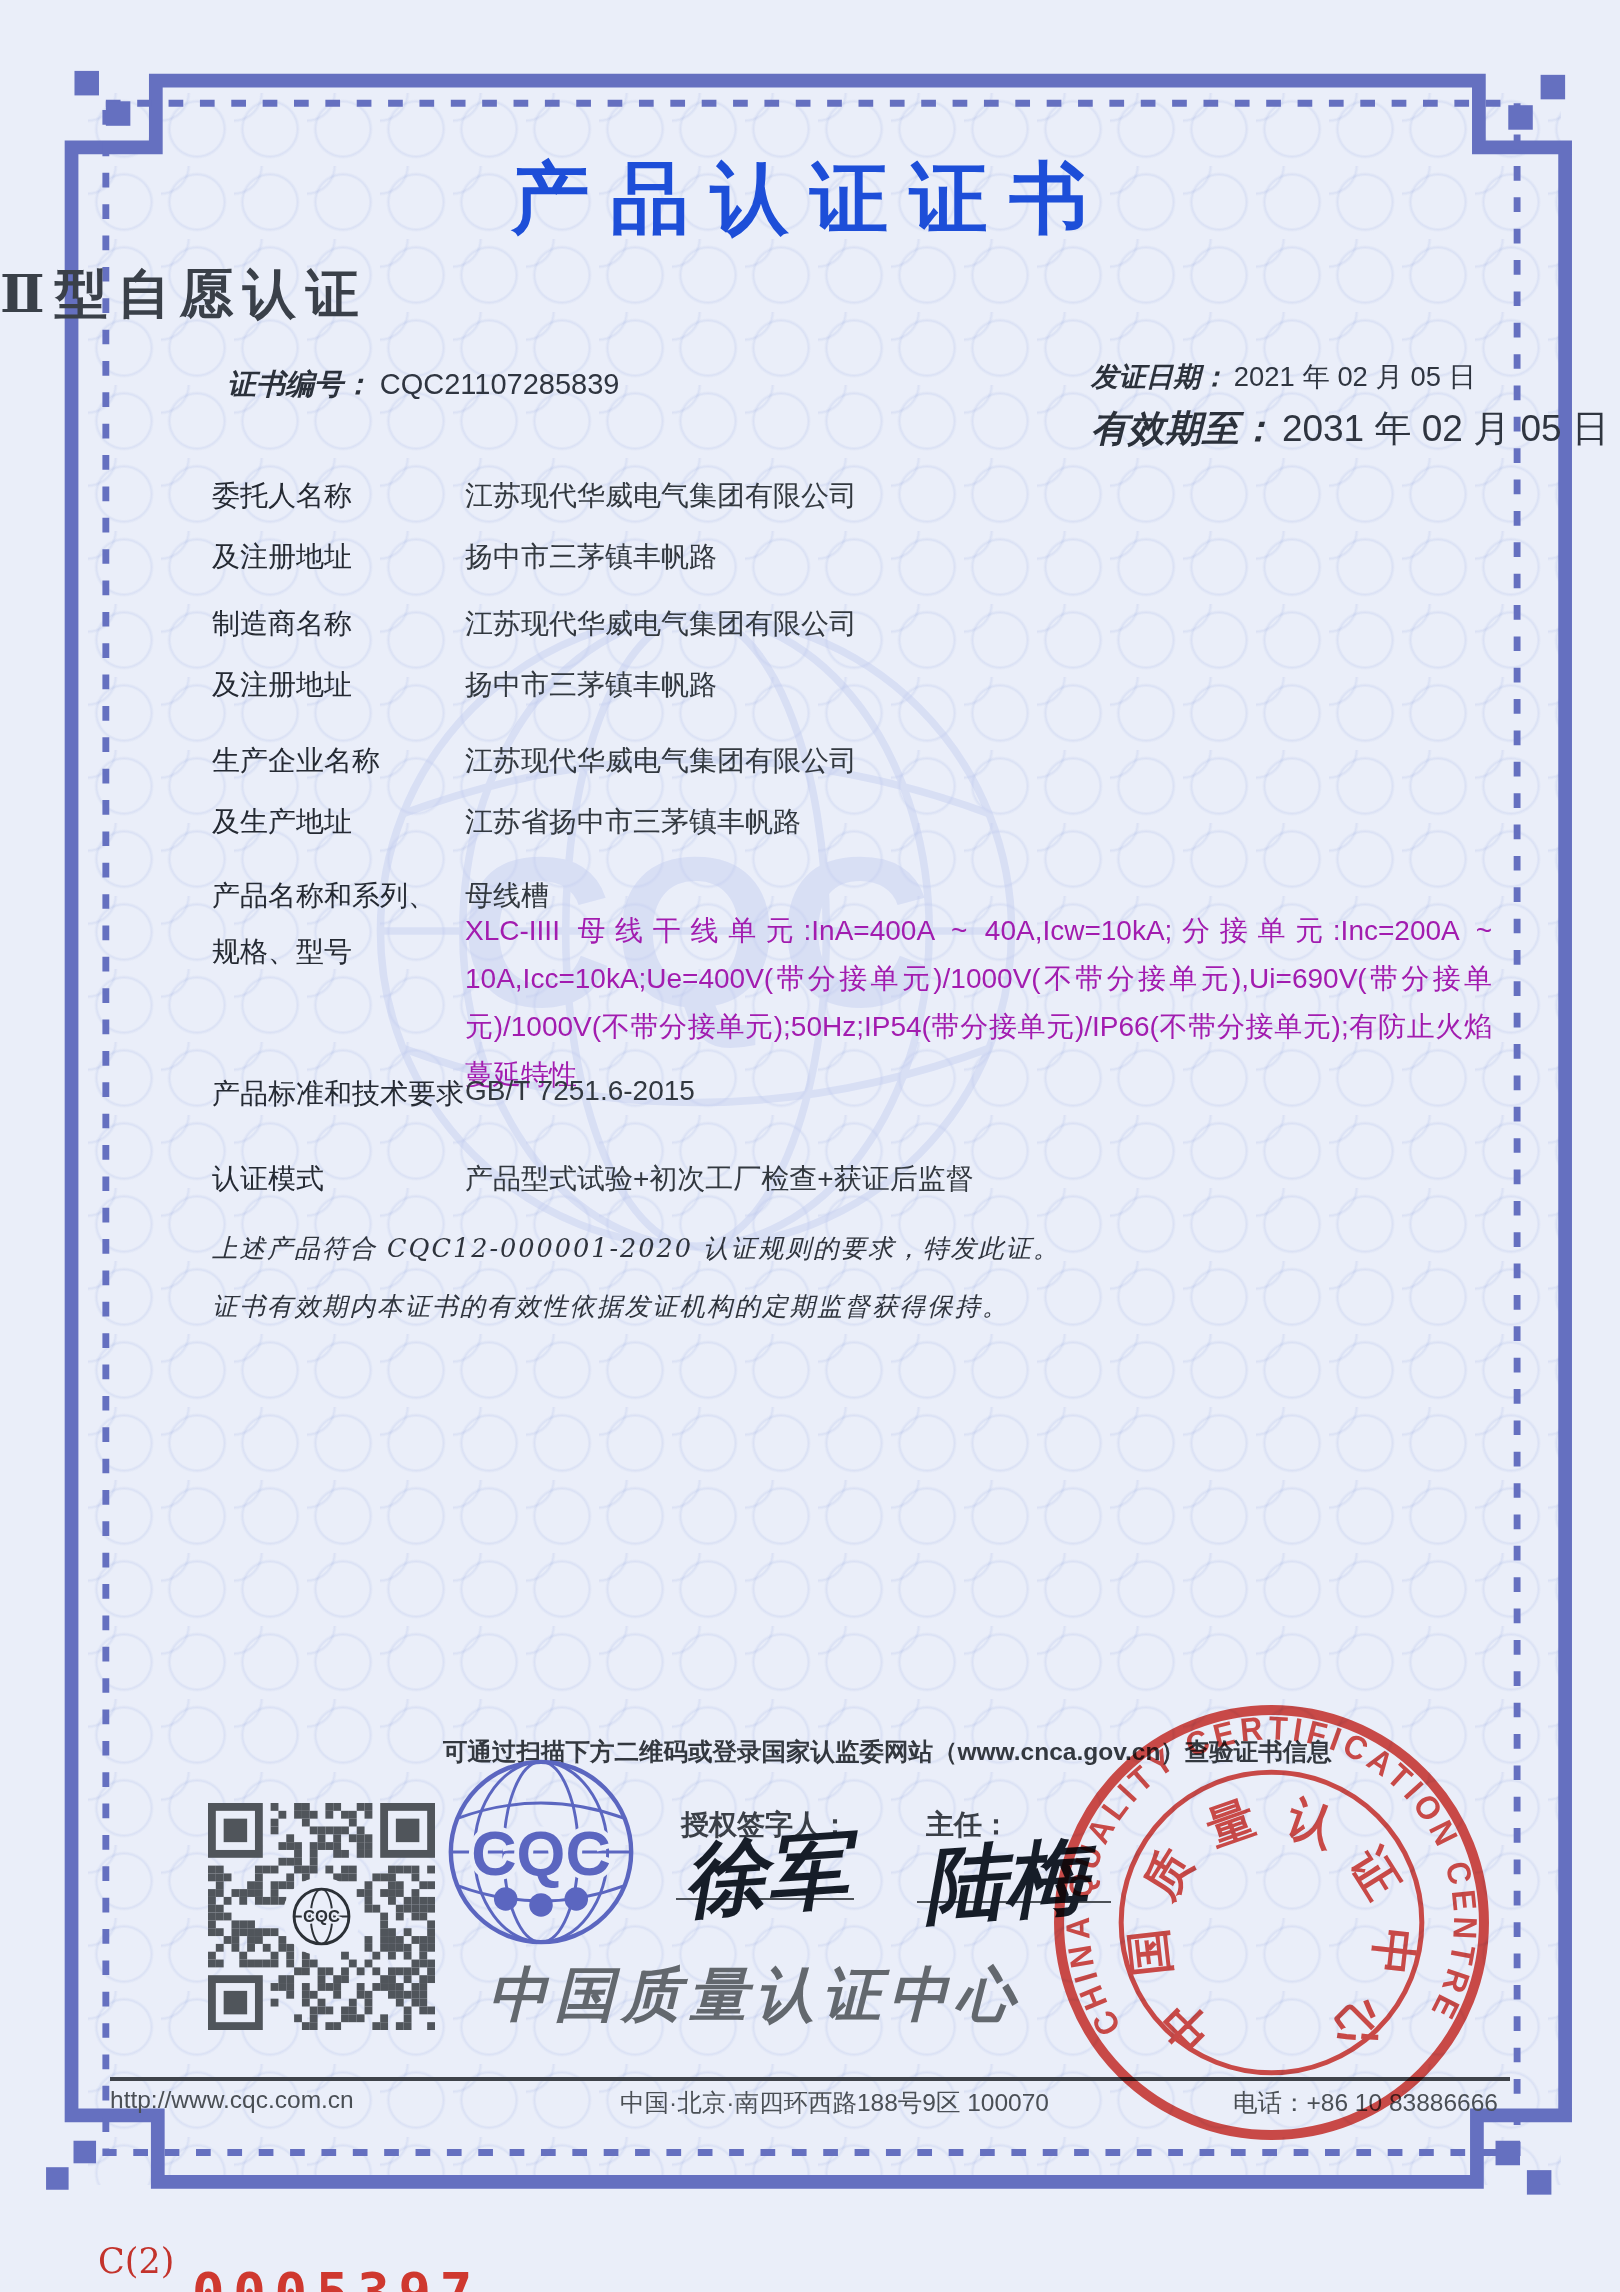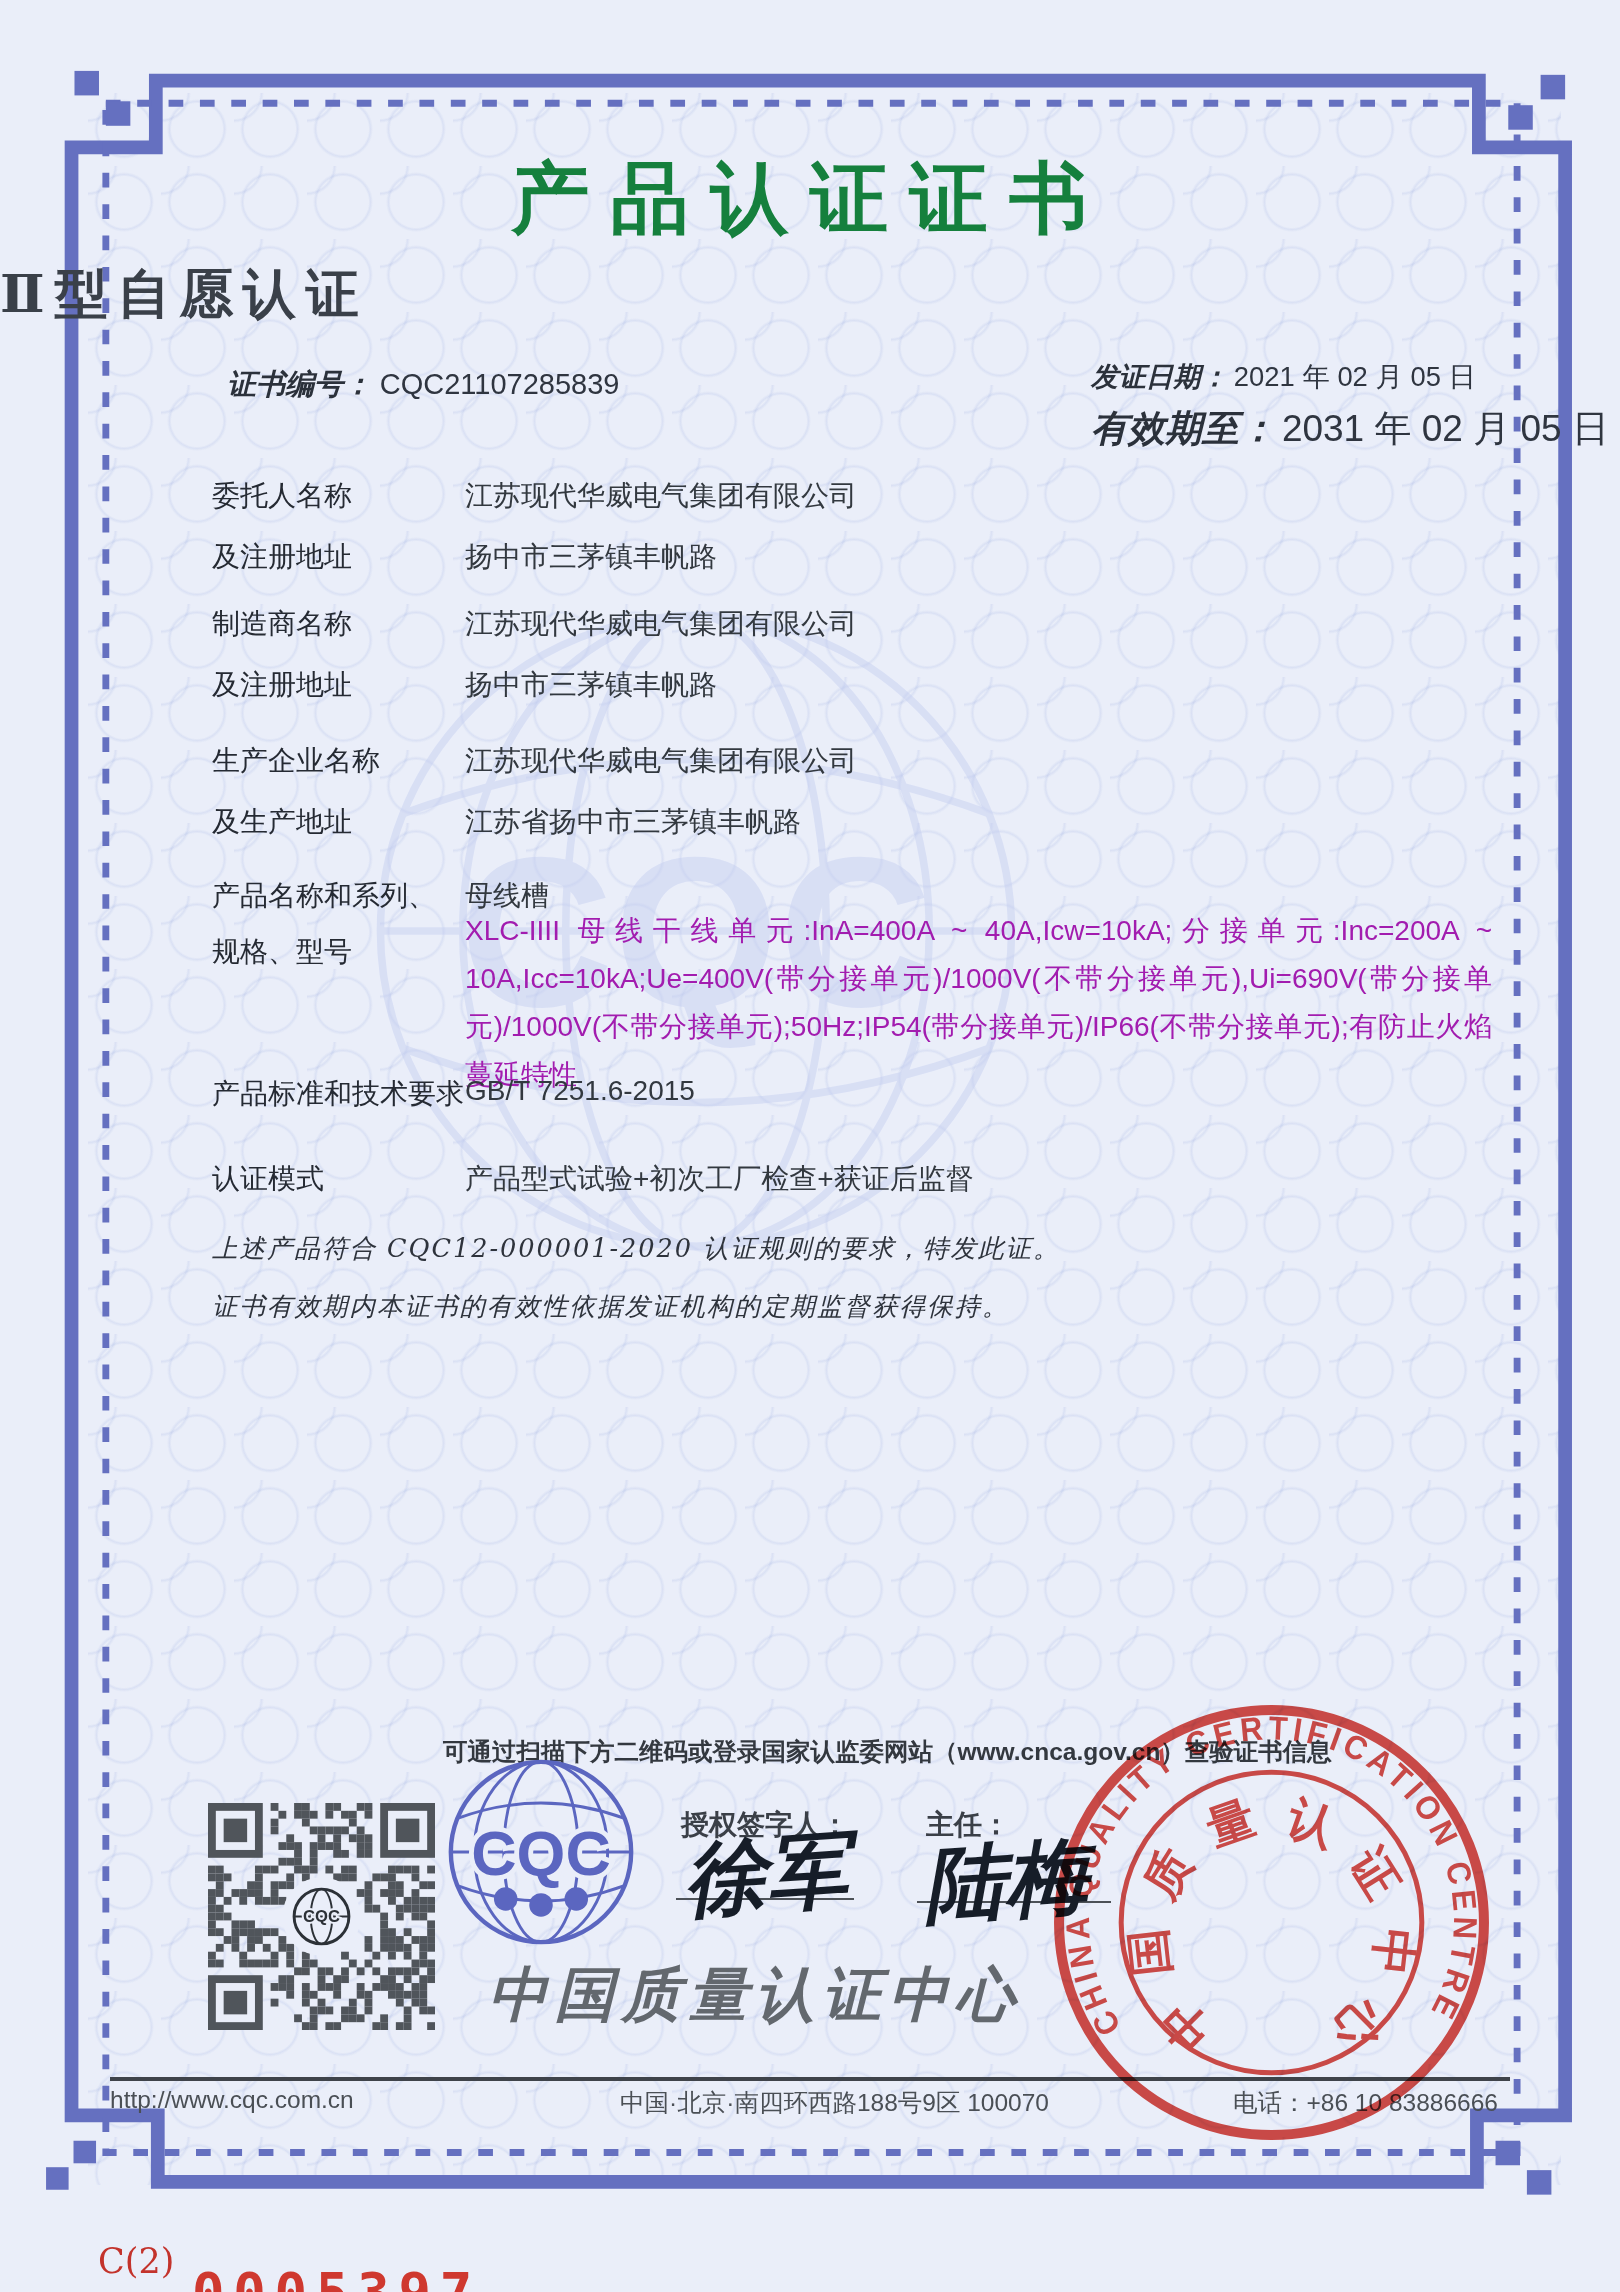--- a/index.html
+++ b/index.html
@@ -13,21 +13,21 @@
       radial-gradient(circle at 36px 36px, rgba(122,146,214,0) 25.5px, rgba(122,146,214,0.14) 27.4px, rgba(122,146,214,0) 30px),
       radial-gradient(circle at 0px 0px, rgba(122,146,214,0) 25.5px, rgba(122,146,214,0.14) 27.4px, rgba(122,146,214,0) 30px);
     background-size:73px 73px;
   }
   .abs{position:absolute;}
   svg{display:block;}
   .frame-svg{position:absolute;left:0;top:0;z-index:1;}
   .content{position:absolute;inset:0;z-index:2;}
   .title{
     left:0;right:0;top:147px;text-align:center;font-size:78px;font-weight:bold;
-    letter-spacing:21.6px;color:#15803d;
+    letter-spacing:21.6px;color:#1d4ed8;
   }
   .subtitle{
     left:0;right:0;top:259px;text-align:left;font-size:53px;font-weight:bold;
     letter-spacing:9.8px;color:#3a4049;font-family:"DejaVu Serif","Liberation Serif",serif;
   }
   .kaiti{font-family:"DejaVu Serif","Liberation Serif",serif;font-style:italic;font-weight:bold;color:#2b313b;}
   .certno-row{left:227px;top:365px;font-size:29px;white-space:nowrap;}
   .certno-val{font-family:"Liberation Sans",sans-serif;font-style:normal;font-weight:normal;color:#2f3540;margin-left:7.8px;}
   .date-row1{left:1091px;top:359px;font-size:27.4px;white-space:nowrap;}
   .date-row2{left:1091px;top:404px;font-size:37px;white-space:nowrap;}

